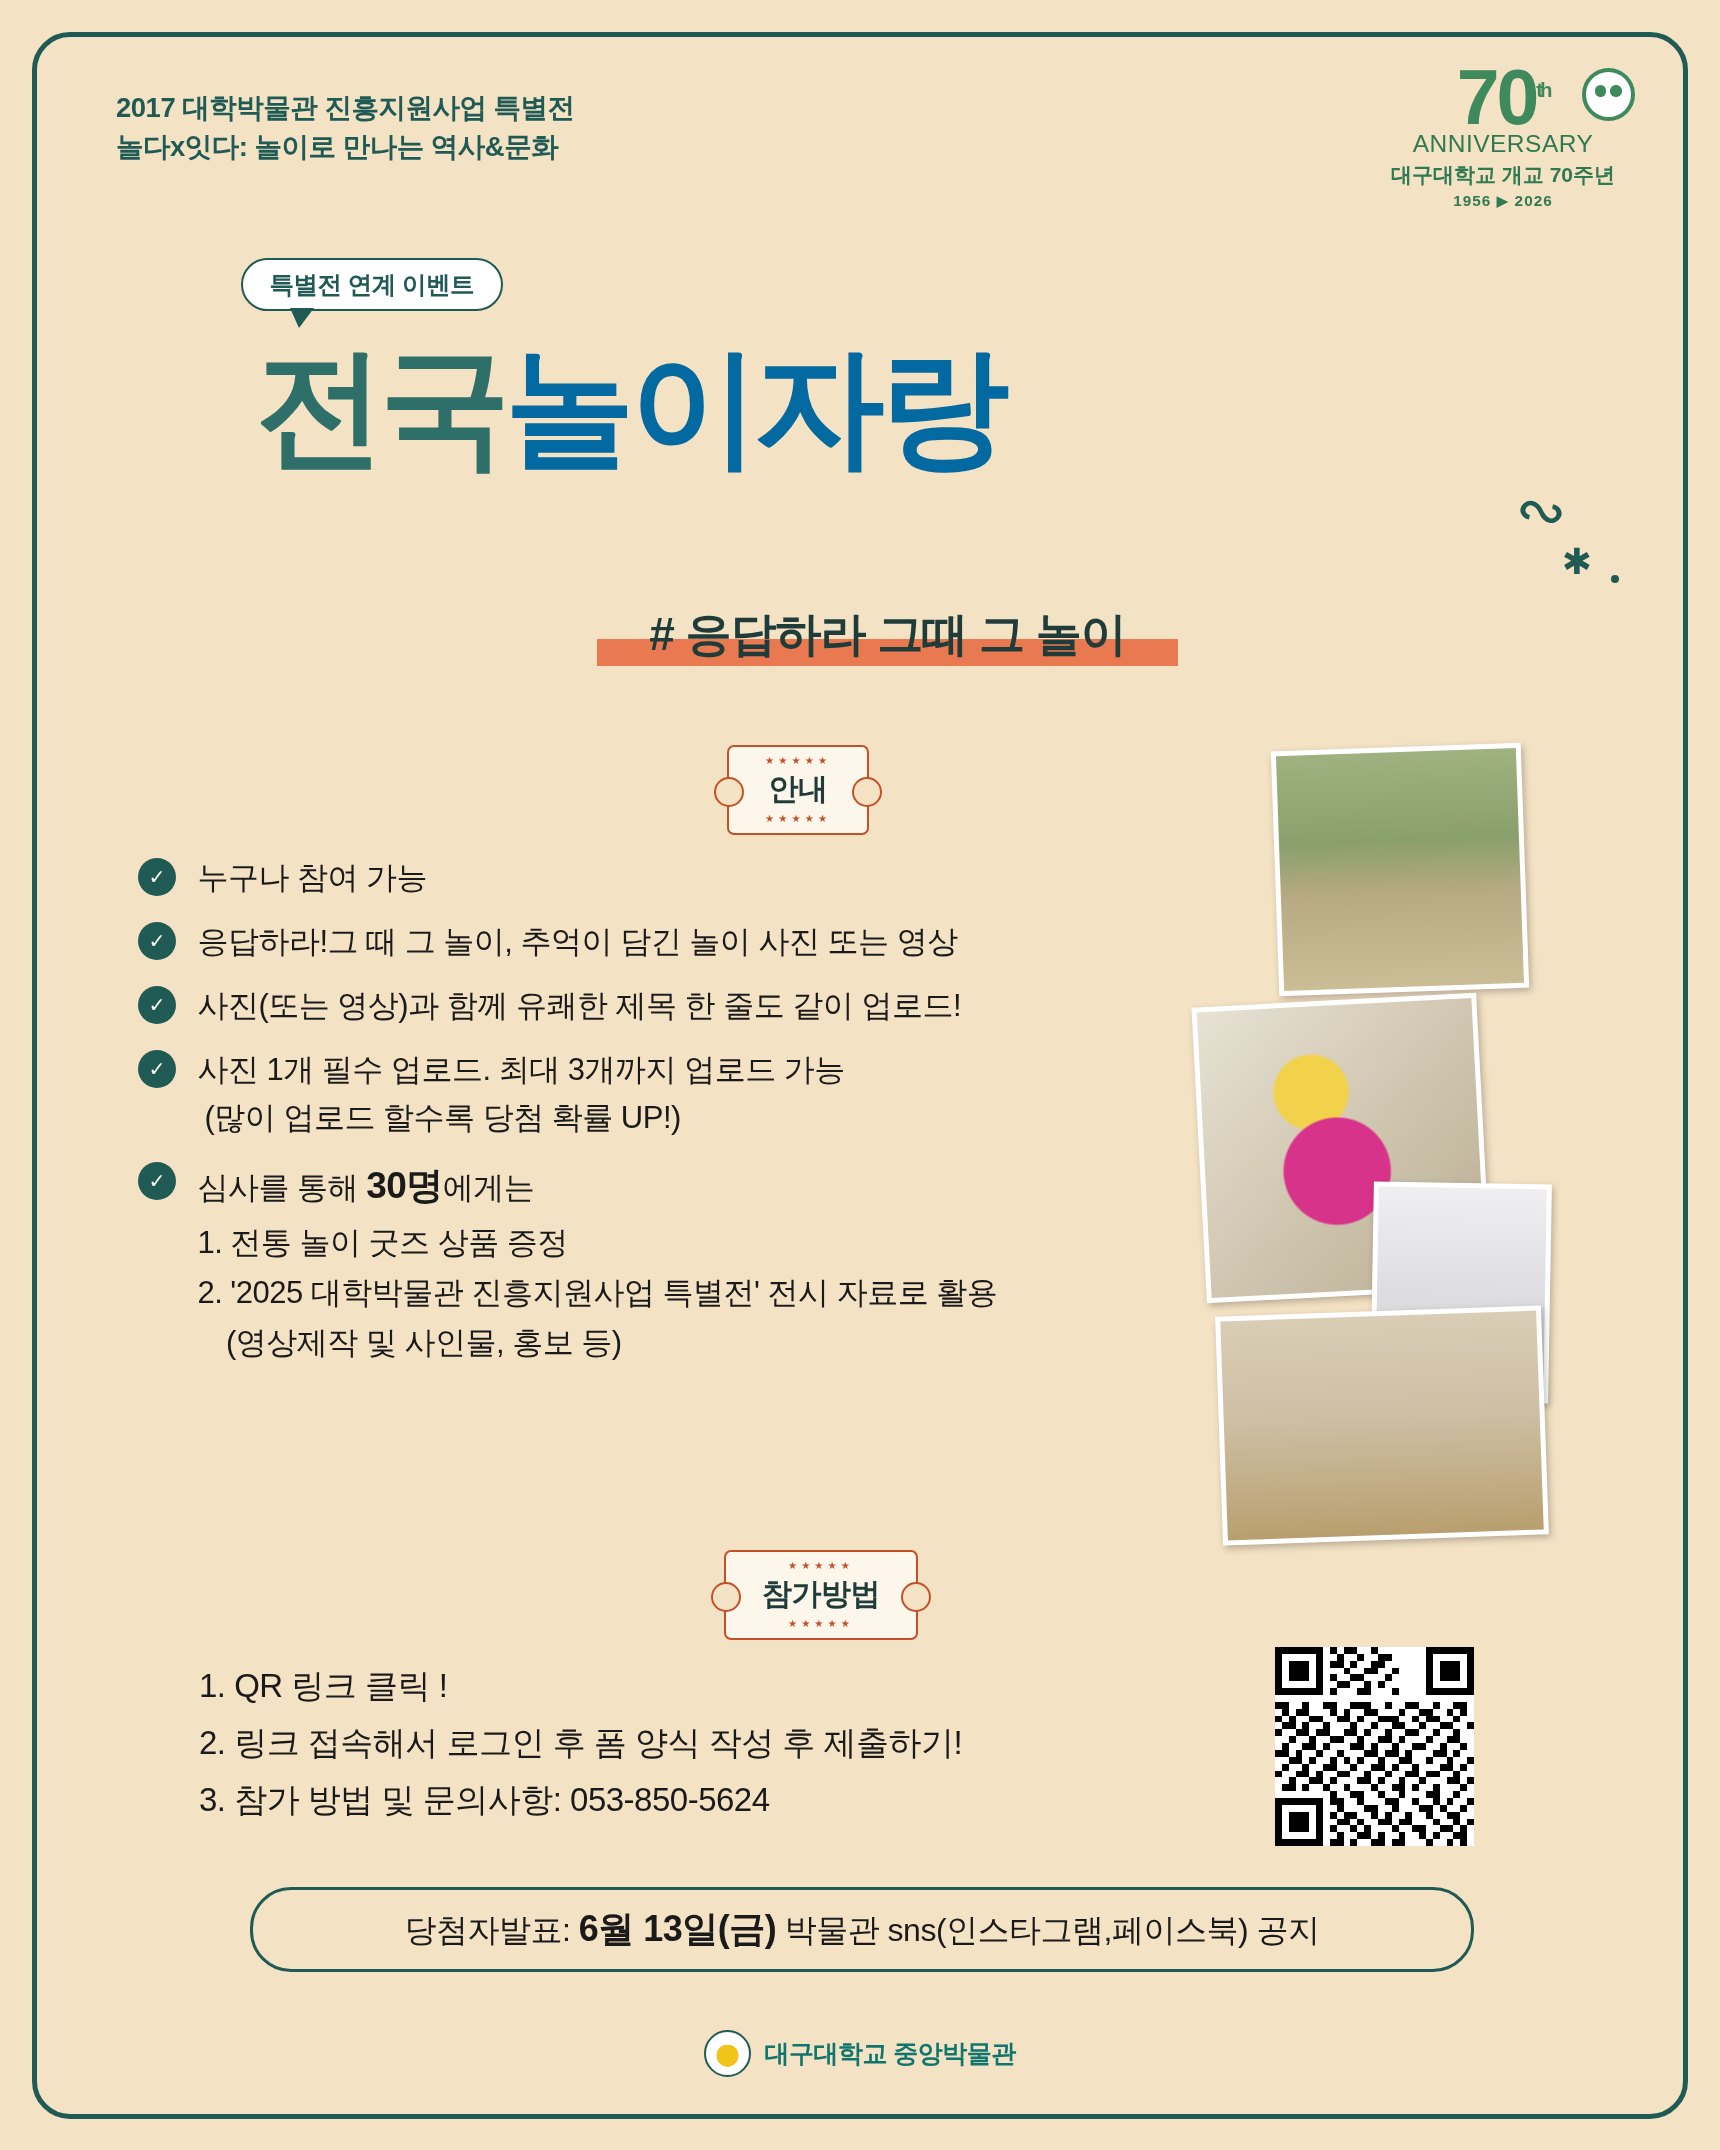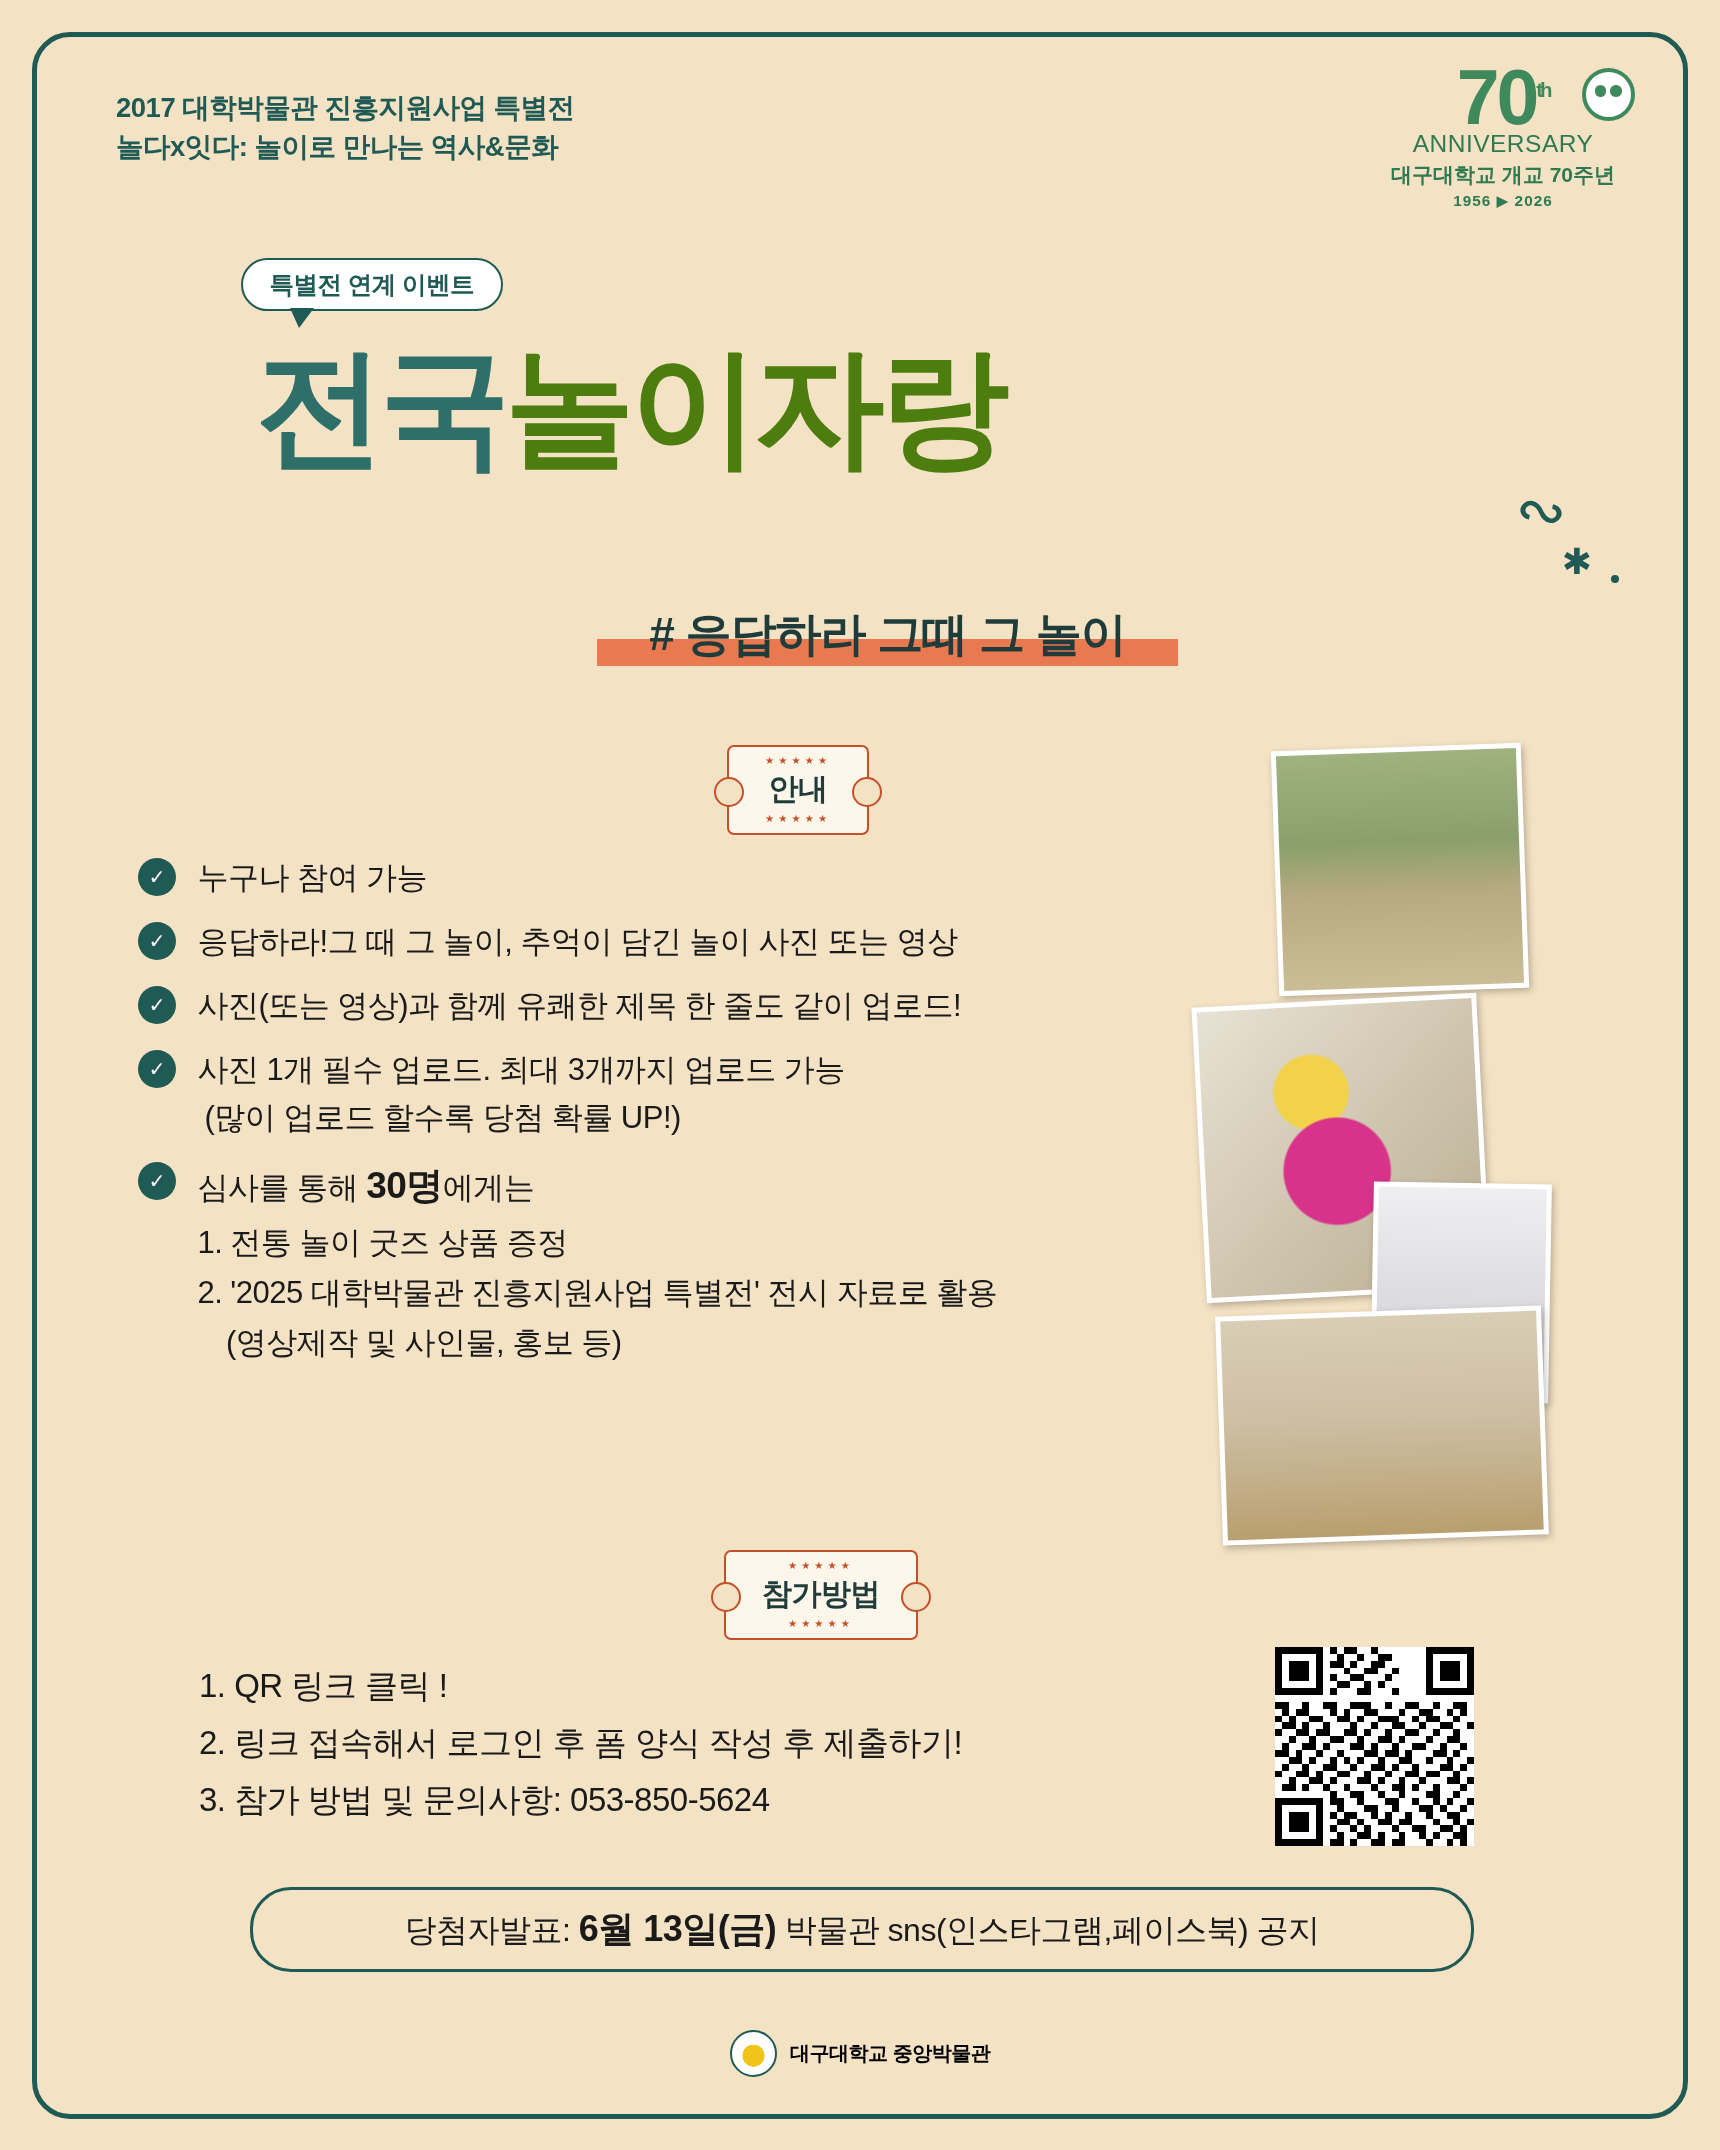--- a/index.html
+++ b/index.html
@@ -139,21 +139,21 @@
     position: absolute;
     left: 255px;
     top: 321px;
     font-size: 130px;
     font-weight: bold;
     color: #1f5a55;
     letter-spacing: -5.1px;
     white-space: nowrap;
   }
   .title-main .light { color: #2f6f69; }
-  .title-main .dark  { color: #4d7c0f; }
+  .title-main .dark  { color: #0369a1; }
 
   .swirl {
     position: absolute;
     right: 153px;
     top: 474px;
     color: #1f5a55;
     font-size: 61px;
     transform: rotate(12deg);
   }
   .star {
@@ -357,23 +357,23 @@
   }
   .winner b { font-size: 36px; }
 
   
   .footer {
     position: absolute;
     left: 0;
     top: 2030px;
     width: 1720px;
     text-align: center;
-    font-size: 20px;
-    font-weight: bold;
-    color: #000000;
+    font-size: 25px;
+    font-weight: bold;
+    color: #0f766e;
     letter-spacing: -0.5px;
   }
   .footer .emblem {
     display: inline-block;
     vertical-align: middle;
     width: 43px; height: 43px;
     border-radius: 50%;
     border: 2.6px solid #1f5a55;
     background:
       radial-gradient(circle at 50% 55%, #f0c419 0 34%, transparent 35%),

